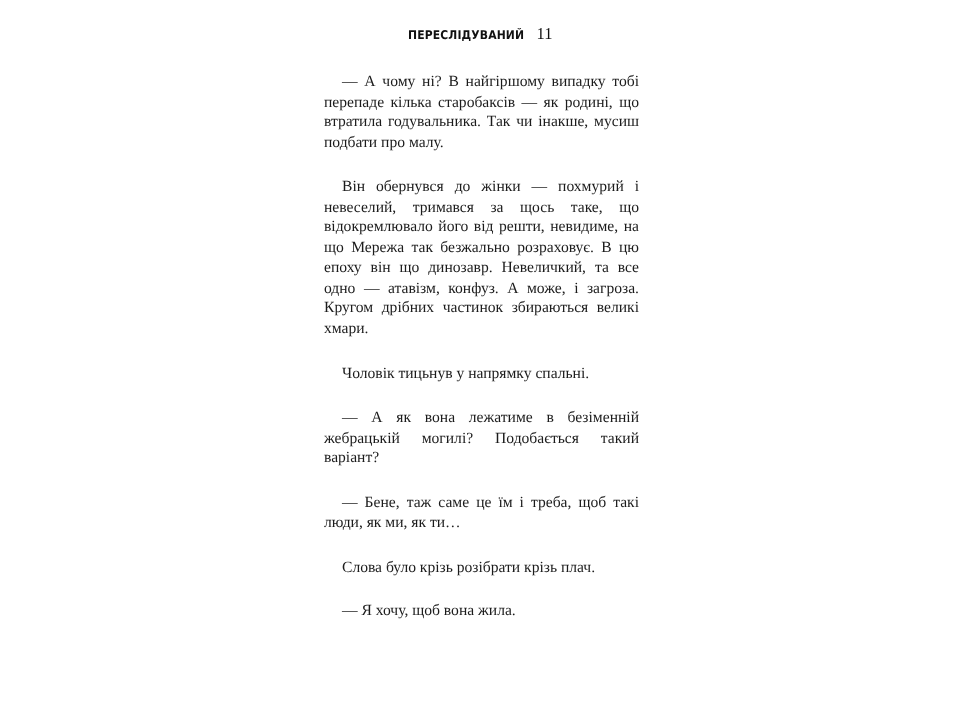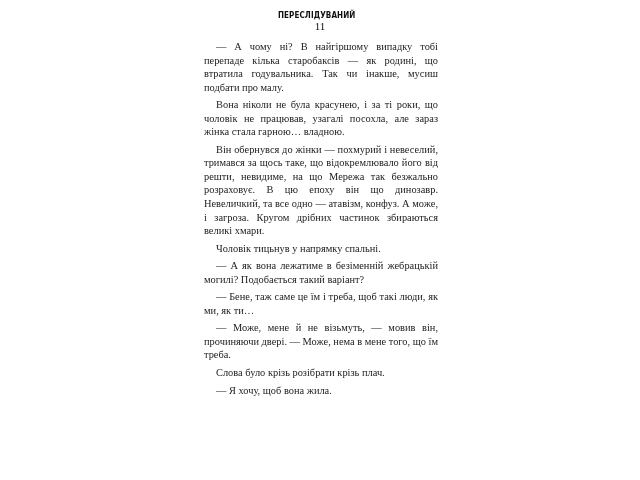--- a/index.html
+++ b/index.html
@@ -1,36 +1,34 @@
 <!DOCTYPE html>
 <html><head>
   <meta charset="utf-8">
   <style>
     html, body { margin:0; padding:0; background:#ffffff; }
     body { width:640px; height:480px; position:relative; overflow:hidden; }
     .page { position:absolute; left:200px; top:14px; width:242px; }
-    .header { display:flex; justify-content:flex-end; align-items:center; height:18px;flex-direction:column; }
+    .header { display:flex; justify-content:center; align-items:center; height:18px; }
     .running-title { font-family:"DejaVu Sans", sans-serif; font-weight:bold; font-size:8px; letter-spacing:0.1px; color:#111; transform:scaleX(0.9); transform-origin:left center; }
     .page-number { font-family:"Liberation Serif", serif; font-weight:normal; font-size:11px; color:#111; padding-right:2px; }
     .body { margin-top:8px; font-family:"Liberation Serif", serif; font-size:10.4px; line-height:13.55px; color:#1c1c1c; }
-    .body p { margin:4px; text-indent:12px; text-align:justify; }
+    .body p { margin:16px; text-indent:12px; text-align:justify; }
   </style>
 </head>
 <body>
 
 <div class="page">
   <div class="header">
     <span class="running-title">ПЕРЕСЛІДУВАНИЙ</span>
     <span class="page-number">11</span>
   </div>
   <div class="body">
     <p>— А чому ні? В найгіршому випадку тобі перепаде кілька старобаксів — як родині, що втратила годувальника. Так чи інакше, мусиш подбати про малу.</p>
-    <p>Вона ніколи не була красунею, і за ті роки, що чоловік не працював, узагалі посохла, але зараз жінка стала гарною… владною.</p>
     <p>Він обернувся до жінки — похмурий і невеселий, тримався за щось таке, що відокремлювало його від решти, невидиме, на що Мережа так безжально розраховує. В цю епоху він що динозавр. Невеличкий, та все одно — атавізм, конфуз. А може, і загроза. Кругом дрібних частинок збираються великі хмари.</p>
     <p>Чоловік тицьнув у напрямку спальні.</p>
     <p>— А як вона лежатиме в безіменній жебрацькій могилі? Подобається такий варіант?</p>
     <p>— Бене, таж саме це їм і треба, щоб такі люди, як ми, як ти…</p>
-    <p>— Може, мене й не візьмуть, — мовив він, прочиняючи двері. — Може, нема в мене того, що їм треба.</p>
     <p>Слова було крізь розібрати крізь плач.</p>
     <p>— Я хочу, щоб вона жила.</p>
 
   </div>
 </div>
 
 </body></html>

